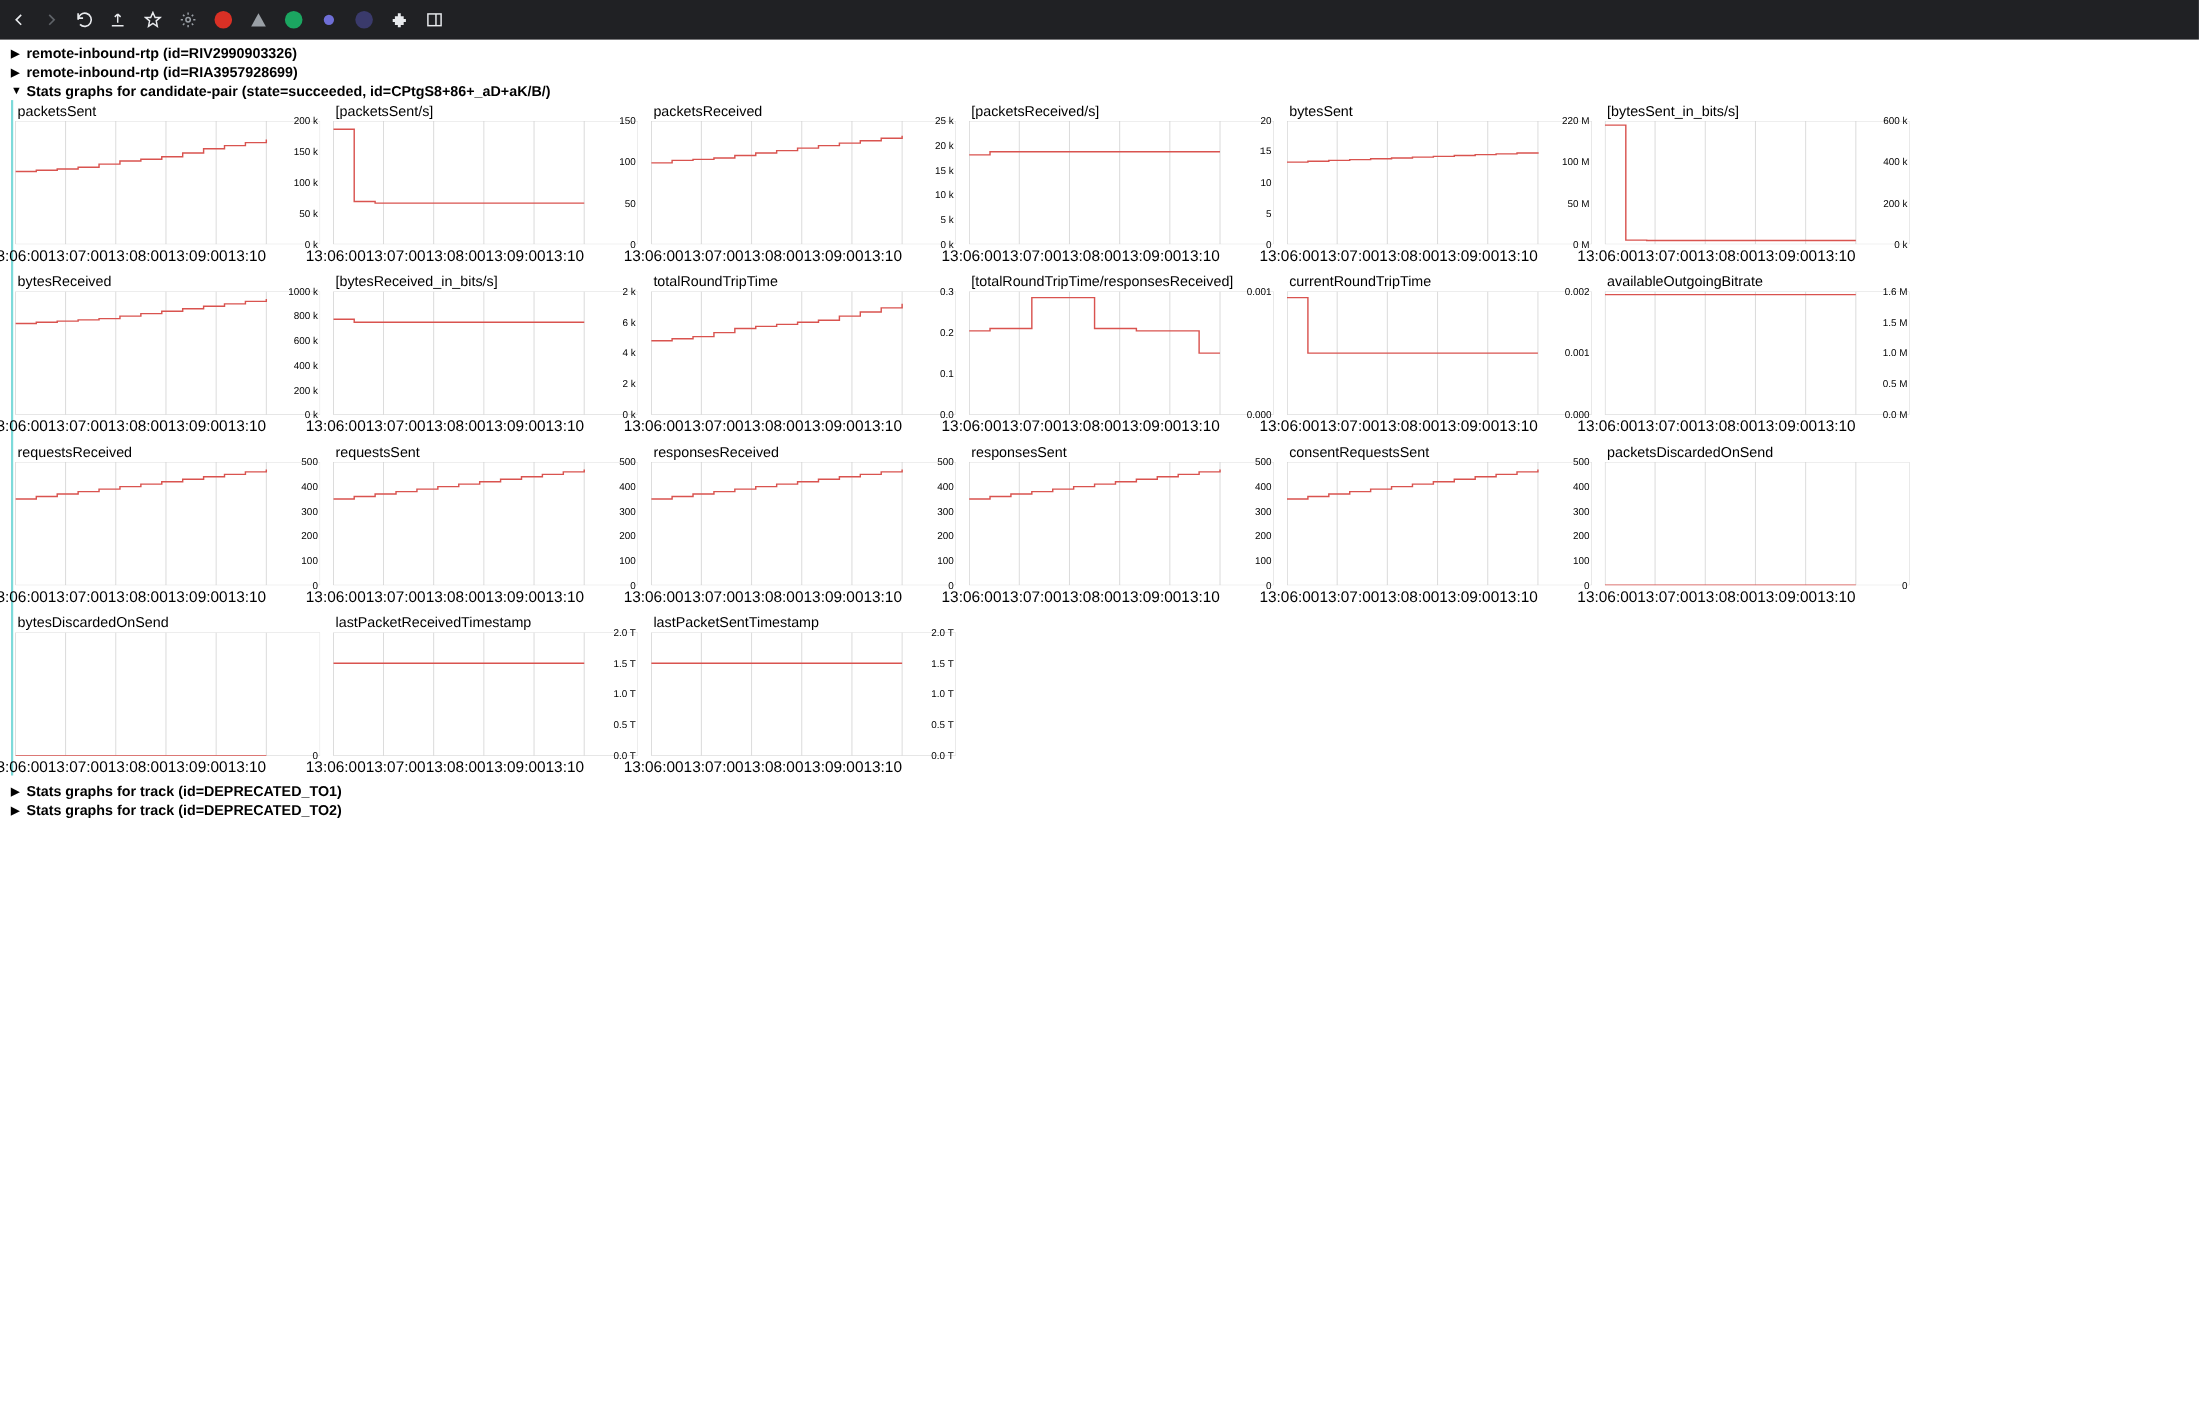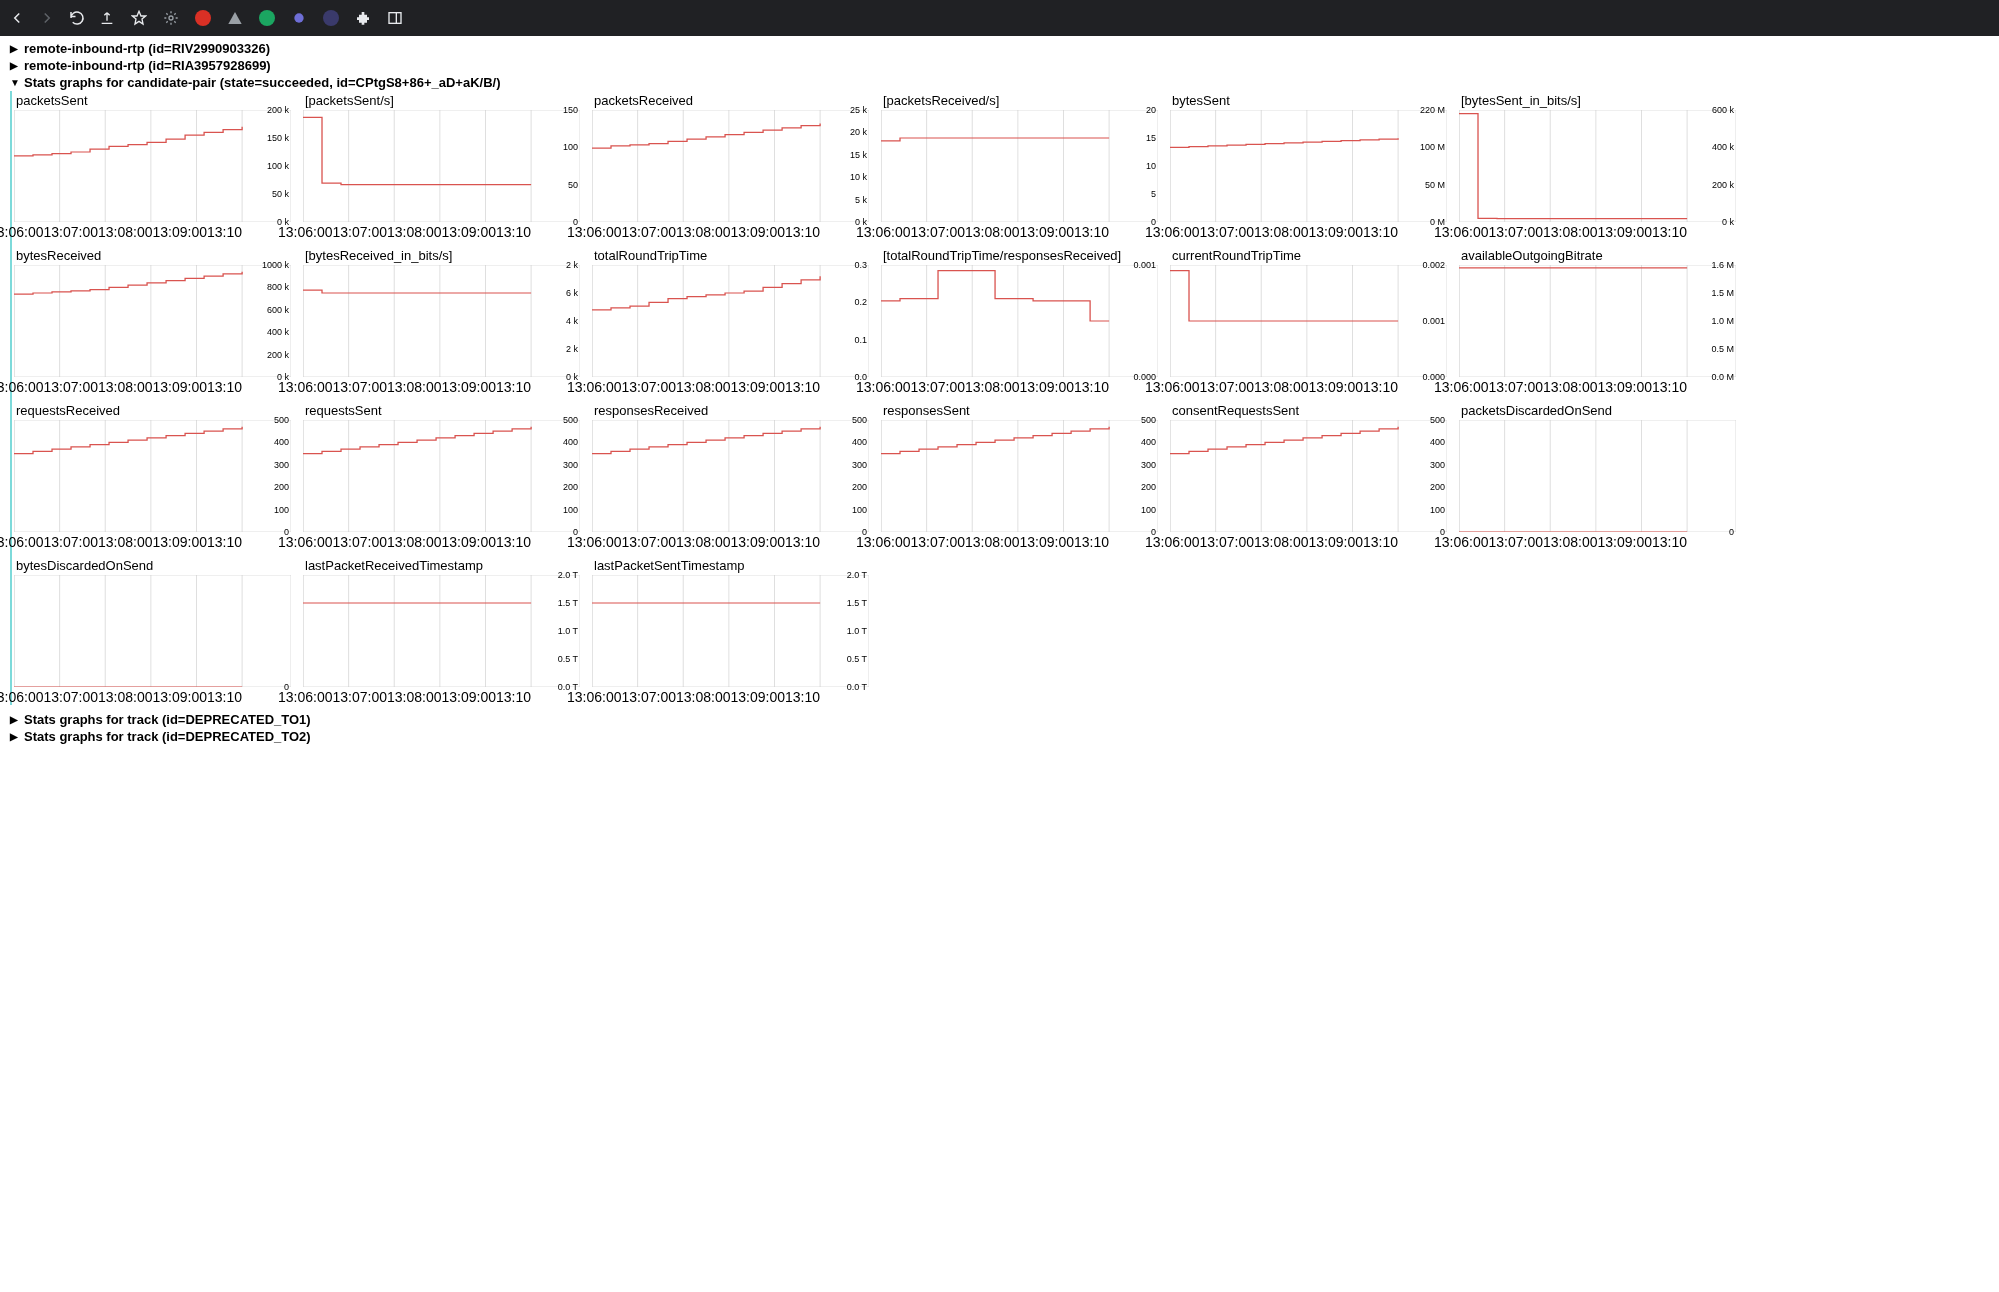--- a/index.html
+++ b/index.html
@@ -240,21 +240,21 @@
             <line x1="42" x2="42" y1="0" y2="108" stroke="#ccc" stroke-width="0.6"></line>
             <line x1="84" x2="84" y1="0" y2="108" stroke="#ccc" stroke-width="0.6"></line>
             <line x1="126" x2="126" y1="0" y2="108" stroke="#ccc" stroke-width="0.6"></line>
             <line x1="168" x2="168" y1="0" y2="108" stroke="#ccc" stroke-width="0.6"></line>
             <line x1="210" x2="210" y1="0" y2="108" stroke="#ccc" stroke-width="0.6"></line>
             <rect x="0" y="0" width="255" height="108" fill="none" stroke="#ccc" stroke-width="0.6"></rect>
             <path d="M0,29.700000000000003 L17.5,29.700000000000003 L17.5,27 L35,27 L35,27 L52.5,27 L52.5,27 L70,27 L70,27 L87.5,27 L87.5,27 L105,27 L105,27 L122.5,27 L122.5,27 L140,27 L140,27 L157.5,27 L157.5,27 L175,27 L175,27 L192.5,27 L192.5,27 L210,27 L210,27" fill="none" stroke="#d9534f" stroke-width="1.2"></path>
           </svg>
           <div class="y-labels">
             <div class="y-lab" style="top: 0%;">20</div>
-            <div class="y-lab" style="top: 25%;">15</div>
+            <div class="y-lab" style="top: 25%; font-family: Liberation Mono, monospace;">15</div>
             <div class="y-lab" style="top: 50%;">10</div>
             <div class="y-lab" style="top: 75%;">5</div>
             <div class="y-lab" style="top: 100%;">0</div>
           </div>
         </div>
         <div class="x-axis">
           <span>13:06:00</span>
           <span>13:07:00</span>
           <span>13:08:00</span>
           <span>13:09:00</span>

